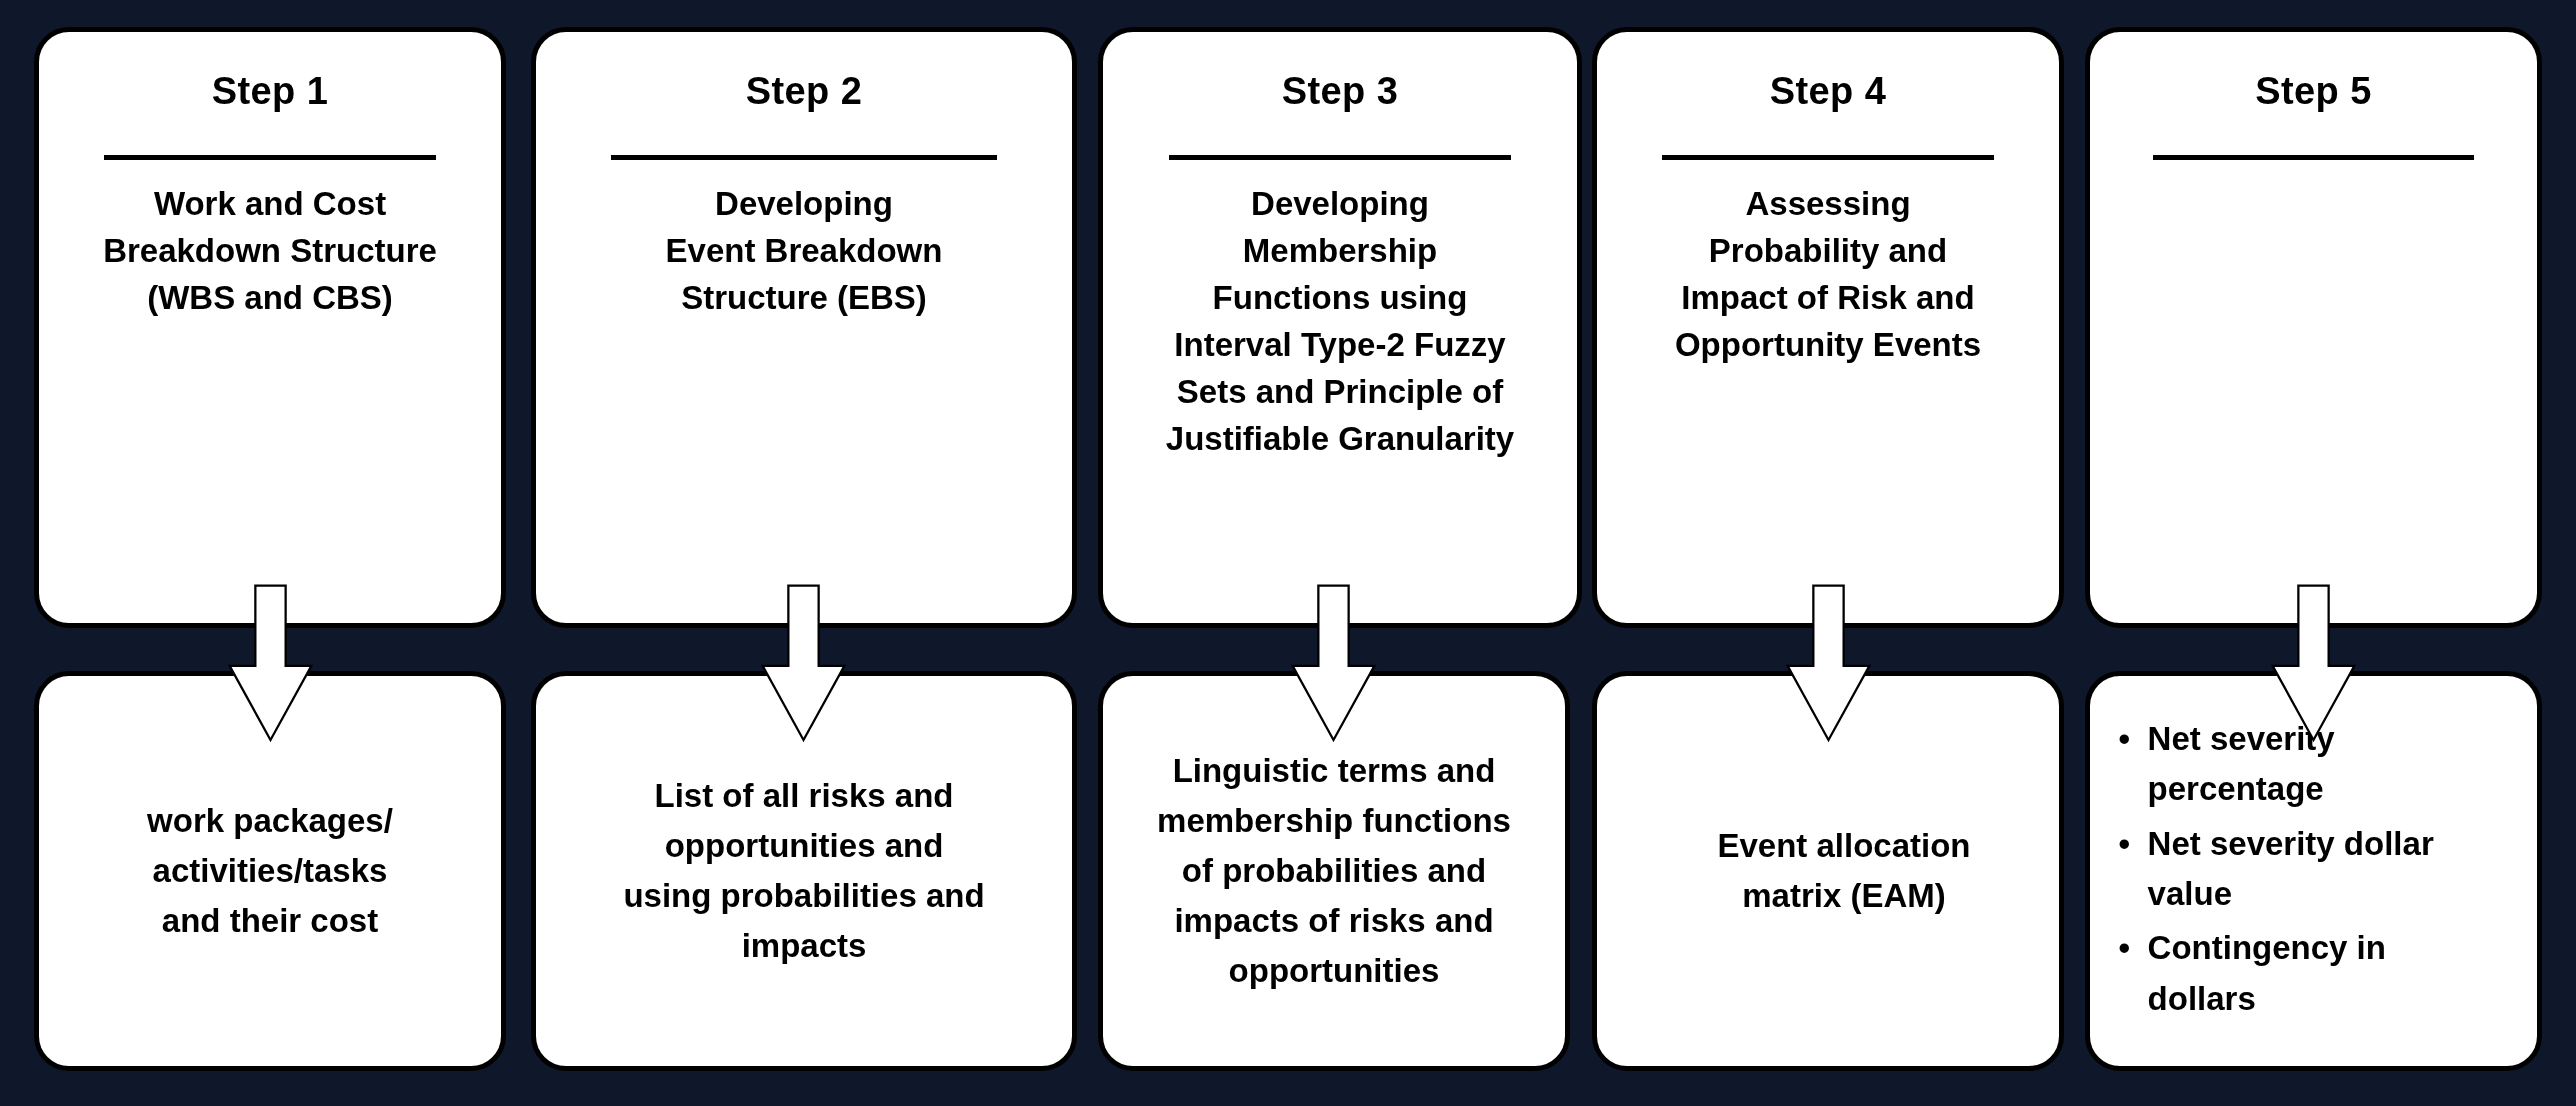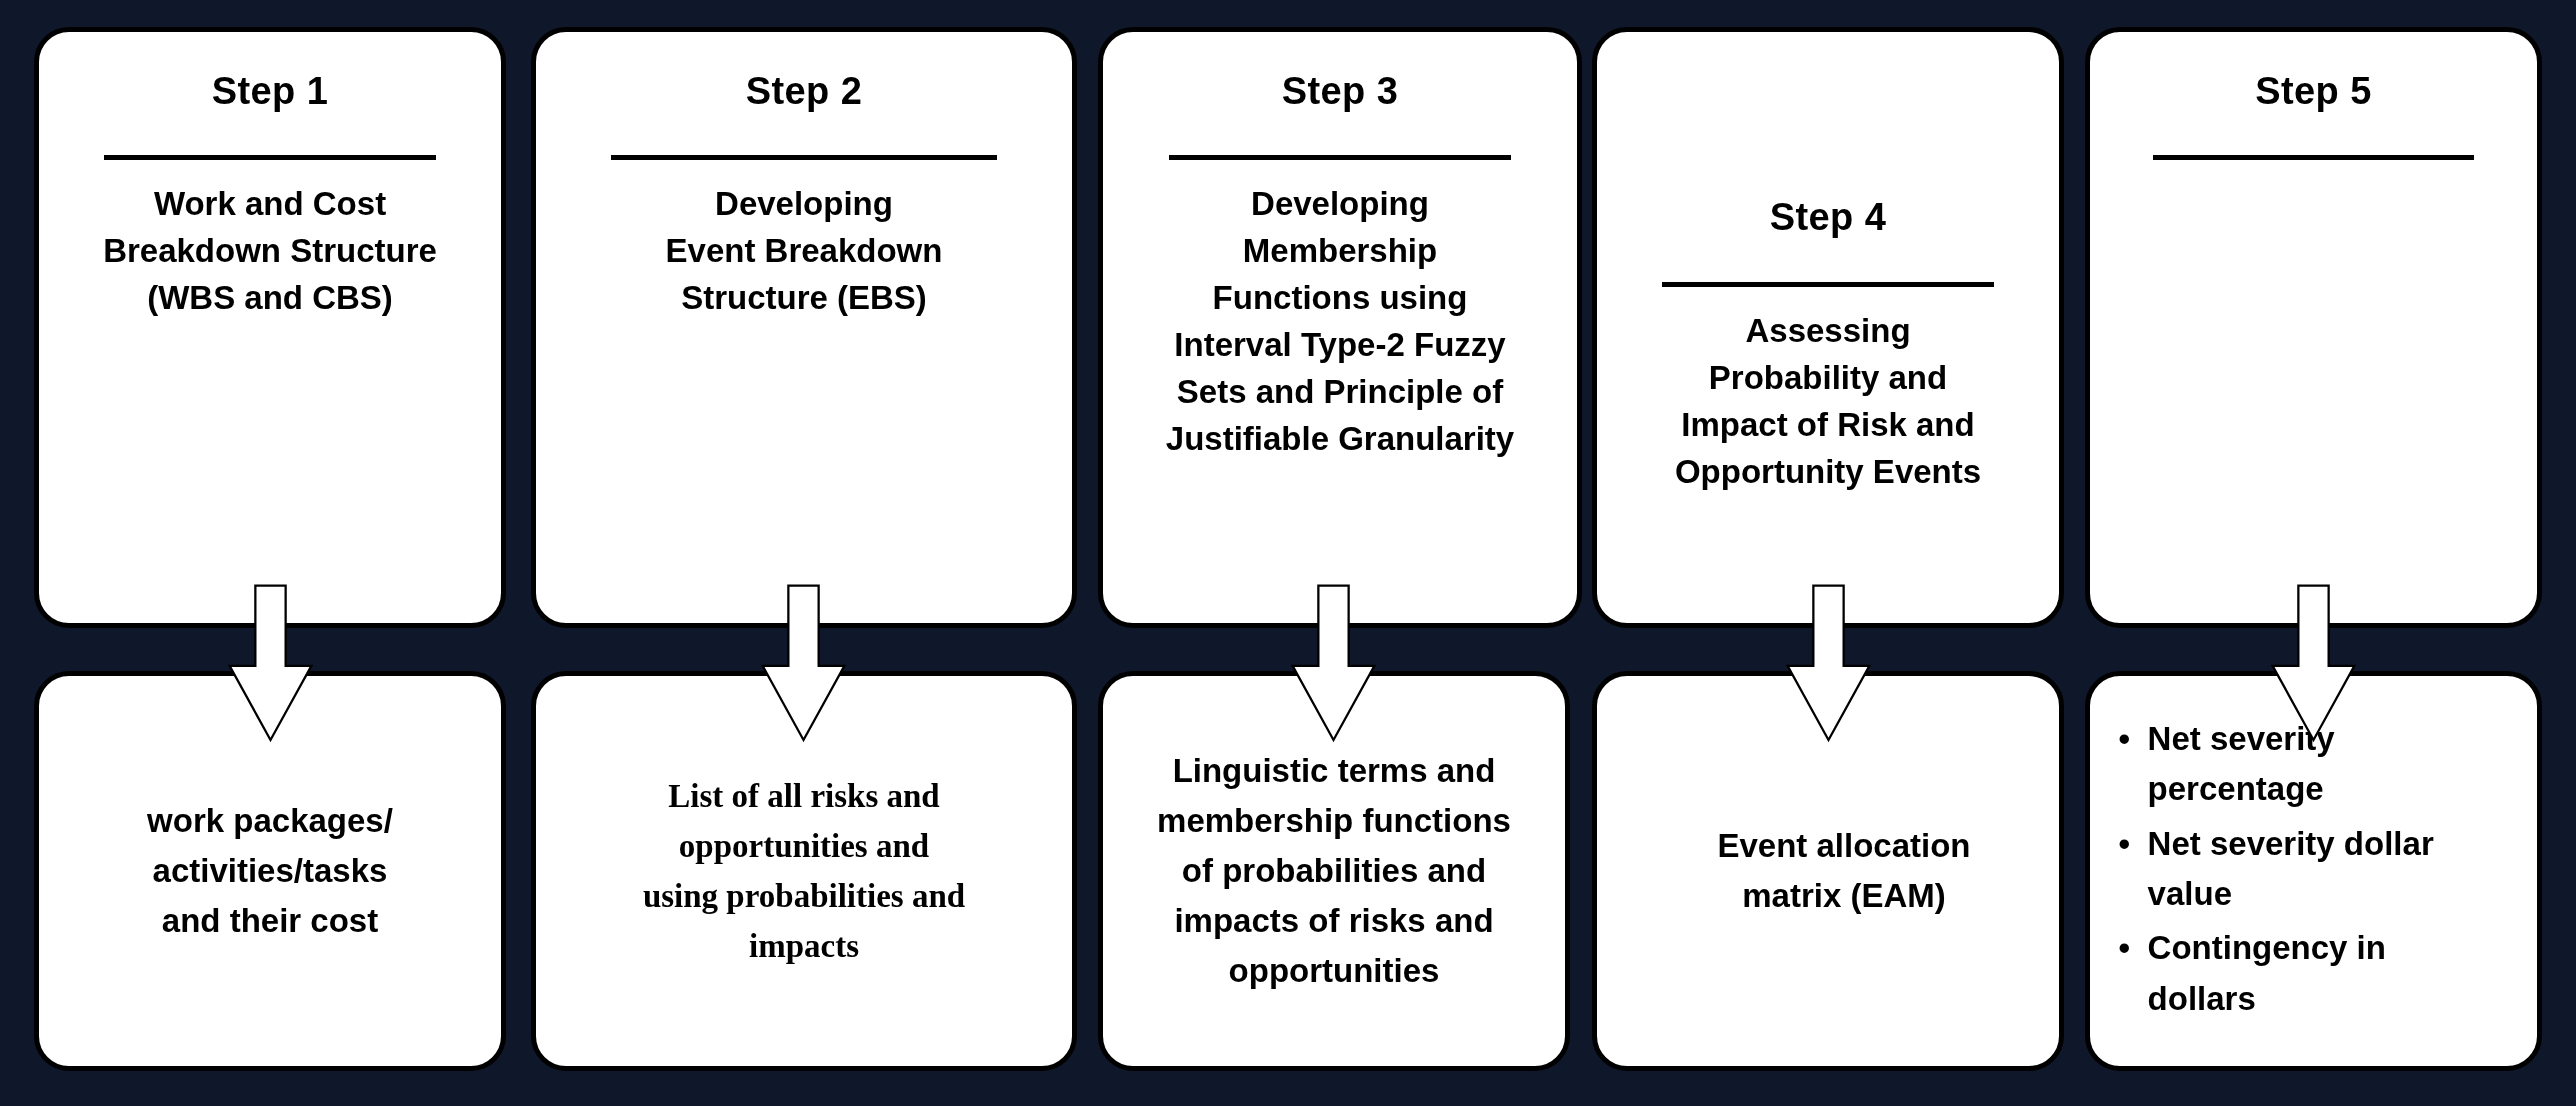--- a/index.html
+++ b/index.html
@@ -124,21 +124,21 @@
     </svg>
     <div class="box box-top" style="left: 531px; width: 546px;">
       <div class="step-title">Step 2</div>
       <div class="divider"></div>
       <div class="desc">
         <span class="nl">Developing</span>
         <span class="nl">Event Breakdown</span>
         <span class="nl">Structure (EBS)</span>
       </div>
     </div>
-    <div class="box box-bottom" style="left: 531px; width: 546px; font-family: Liberation Serif, serif;">
+    <div class="box box-bottom" style="left: 531px; width: 546px;">
       <div class="out-wrap">
         <div class="out-text">
           <span class="nl">List of all risks and</span>
           <span class="nl">opportunities and</span>
           <span class="nl">using probabilities and</span>
           <span class="nl">impacts</span>
         </div>
       </div>
     </div>
     <svg class="arrow" width="91" height="159" viewBox="0 0 120 210" style="left: 758px; top: 584px;">
@@ -163,21 +163,21 @@
           <span class="nl">membership functions</span>
           <span class="nl">of probabilities and</span>
           <span class="nl">impacts of risks and</span>
           <span class="nl">opportunities</span>
         </div>
       </div>
     </div>
     <svg class="arrow" width="91" height="159" viewBox="0 0 120 210" style="left: 1288px; top: 584px;">
       <path d="M 40 2 L 80 2 L 80 108 L 114 108 L 60 206 L 6 108 L 40 108 Z" fill="#ffffff" stroke="#000000" stroke-width="3" stroke-linejoin="miter"></path>
     </svg>
-    <div class="box box-top" style="left: 1592px; width: 472px; justify-content: center;">
+    <div class="box box-top" style="left: 1592px; width: 472px;">
       <div class="step-title">Step 4</div>
       <div class="divider"></div>
       <div class="desc">
         <span class="nl">Assessing</span>
         <span class="nl">Probability and</span>
         <span class="nl">Impact of Risk and</span>
         <span class="nl">Opportunity Events</span>
       </div>
     </div>
     <div class="box box-bottom" style="left: 1592px; width: 472px; padding-left: 32px;">

